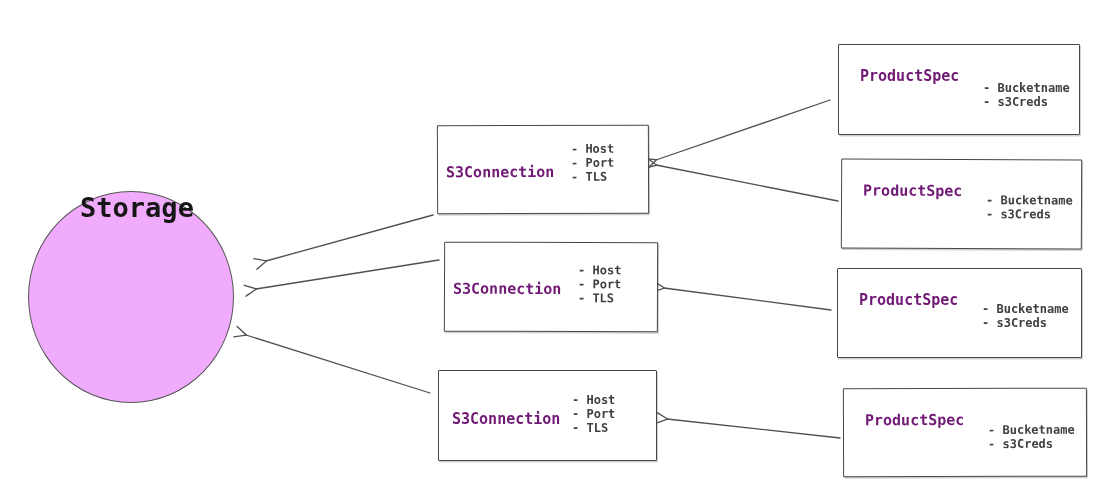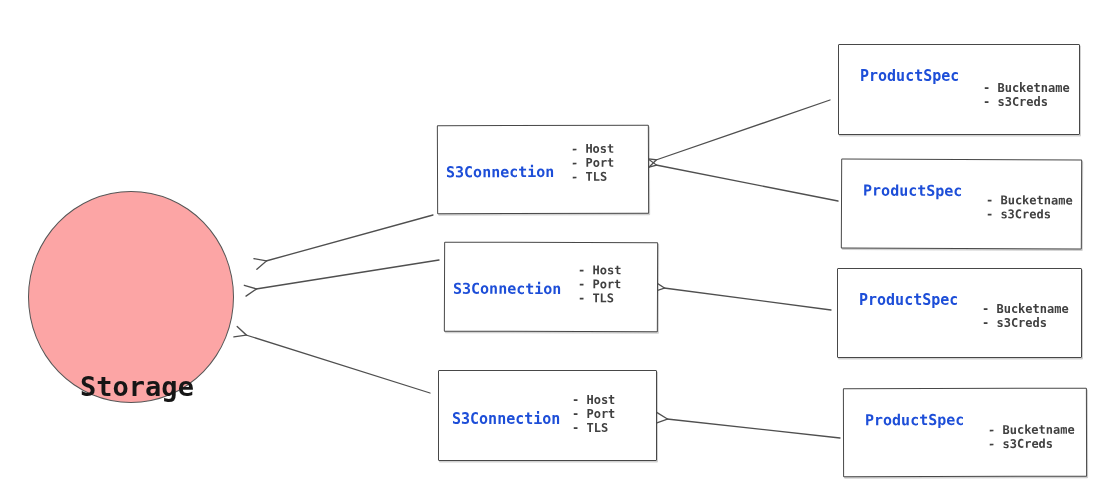--- a/index.html
+++ b/index.html
@@ -28,23 +28,23 @@
     stroke-width: 1.3;
     fill: none;
     stroke-linecap: round;
   }
   .storage-circle {
     position: absolute;
     left: 28px; top: 191px;
     width: 206px; height: 212px;
     border: 1.5px solid #565656;
     border-radius: 50%;
-    background: #fca5a5;
+    background: #f0abfc;
     display: flex;
-    align-items: flex-end;
+    align-items: flex-start;
     justify-content: center;
     box-sizing: border-box;
   }
   .storage-label {
     font-size: 27px;
     font-weight: 600;
     color: #161616;
     letter-spacing: 0px;
     transform: translateX(6px);
   }
@@ -55,21 +55,21 @@
     box-sizing: border-box;
     box-shadow: 1px 1.5px 0 rgba(90,90,90,0.28);
     border-radius: 1px;
   }
   .node-title {
     position: absolute;
     font-size: 15px;
     font-weight: 600;
     line-height: 1;
     white-space: pre;
-    color: #1d4ed8;
+    color: #701a75;
   }
   .node-attrs {
     position: absolute;
     display: flex;
     flex-direction: column;
     font-size: 12px;
     font-weight: 600;
     line-height: 14px;
     white-space: pre;
     color: #404040;

